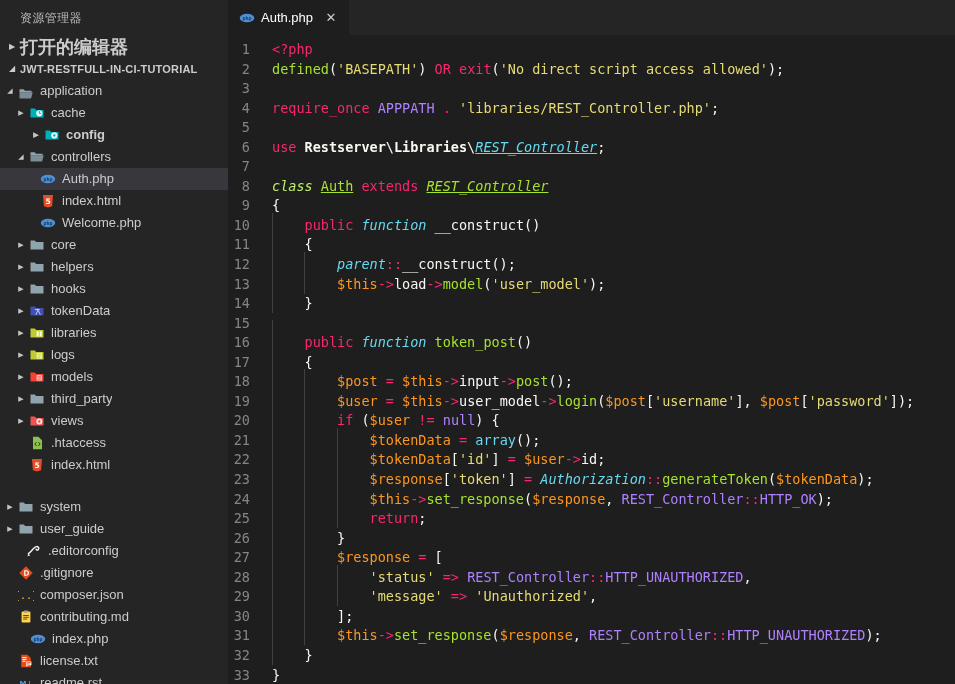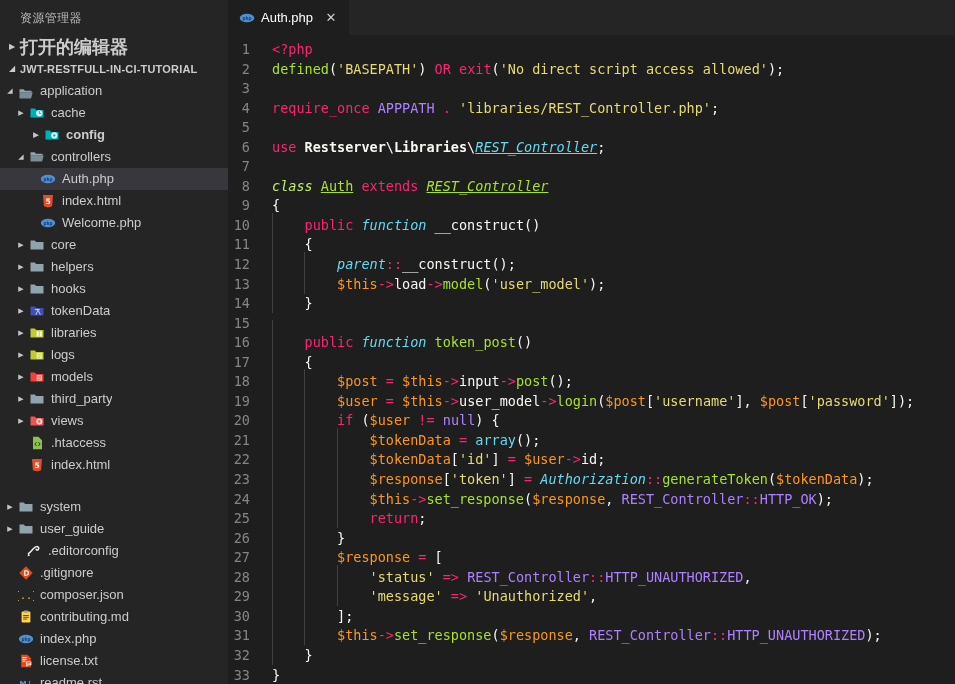--- a/index.html
+++ b/index.html
@@ -371,21 +371,21 @@
           <span class="twisty">&nbsp;</span>
           <span class="ico">
             <svg width="16" height="16" viewBox="0 0 16 16">
               <rect x="3.6" y="2.6" width="8.8" height="11" rx=".8" fill="#ffd54f"></rect>
               <rect x="5.9" y="1.5" width="4.2" height="2.2" rx=".7" fill="#9e9e9e"></rect>
               <path d="M5.6 6.5h4.8M5.6 8.3h4.8M5.6 10.1h3.2" stroke="#6d4c00" stroke-width="1" stroke-linecap="round"></path>
             </svg>
           </span>
           <span class="nm">contributing.md</span>
         </div>
-        <div class="row" style="padding-left: 4px; text-align: right;">
+        <div class="row" style="padding-left: 16px; text-align: right;">
           <span class="twisty">&nbsp;</span>
           <span class="ico">
             <svg width="16" height="16" viewBox="0 0 16 16">
               <ellipse cx="8" cy="8" rx="7.2" ry="4.2" fill="#4e8fd6"></ellipse>
               <text x="8" y="10.1" font-size="5" fill="#18375a" text-anchor="middle" font-family="DejaVu Sans Mono, monospace" font-weight="bold">php</text>
             </svg>
           </span>
           <span class="nm">index.php</span>
         </div>
         <div class="row" style="padding-left: 4px;">

